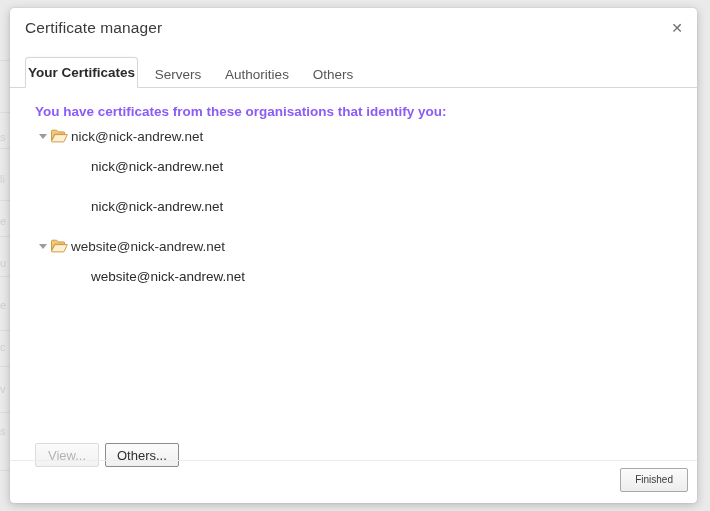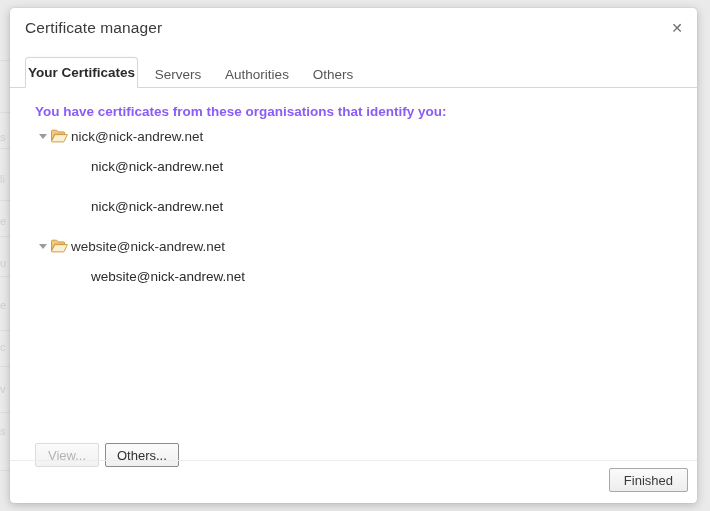--- a/index.html
+++ b/index.html
@@ -227,21 +227,21 @@
     width: 690px;
     height: 1px;
     background: #ececec;
   }
   .finished-btn {
     position: absolute;
     right: 9px;
     top: 460px;
     height: 24px;
     padding: 0 14px;
-    font-size: 13px;
+    font-size: 10px;
     font-family: "Liberation Sans", sans-serif;
     color: #3a3a3a;
     background: linear-gradient(#fbfbfb, #ededed);
     border: 1px solid #a8a8a8;
     border-radius: 2px;
     cursor: pointer;
     line-height: 1;
   }
 </style>
 </head>

